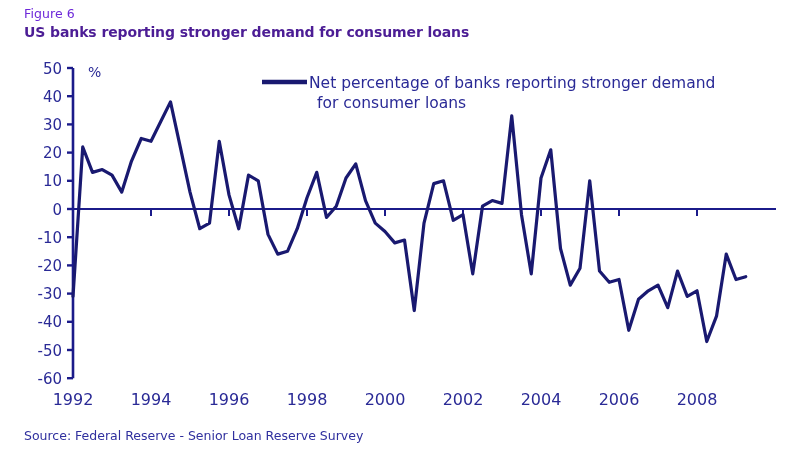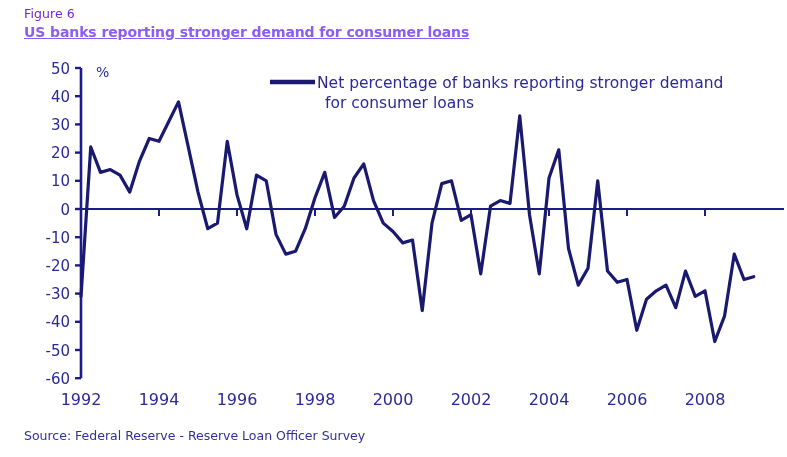--- a/index.html
+++ b/index.html
@@ -23,27 +23,26 @@
     font-weight: normal;
     color: #6d28d9;
     letter-spacing: 0.1px;
   }
   .figure-title {
     position: absolute;
     left: 24px;
     top: 24px;
     font-size: 14px;
     font-weight: bold;
-    color: #8b5cf6;
+    color: #4c1d95;
     letter-spacing: -0.1px;
-    text-decoration: underline;
   }
   .chart-area {
     position: absolute;
-    left: 12px;
+    left: 4px;
     top: 0;
     width: 665px;
     height: 430px;
   }
   .source-note {
     position: absolute;
     left: 24px;
     top: 428px;
     font-size: 12.5px;
     color: #2f2f9e;
@@ -133,13 +132,13 @@
       </g>
     <g id="legend-group">
         <line x1="258" y1="82" x2="303" y2="82" stroke="#191970" stroke-width="4.4" stroke-linecap="butt"></line>
         <text x="305" y="87.5" class="legend-text">Net percentage of banks reporting stronger demand</text>
         <text x="313" y="108" class="legend-text">for consumer loans</text>
       </g>
     <text id="unit-label" class="unit-label" x="84" y="77">%</text>
   </svg>
 </div>
 
-<div class="source-note">Source: Federal Reserve - Reserve Loan Officer Survey</div>
+<div class="source-note">Source: Federal Reserve - Senior Loan Reserve Survey</div>
 
 </body></html>

